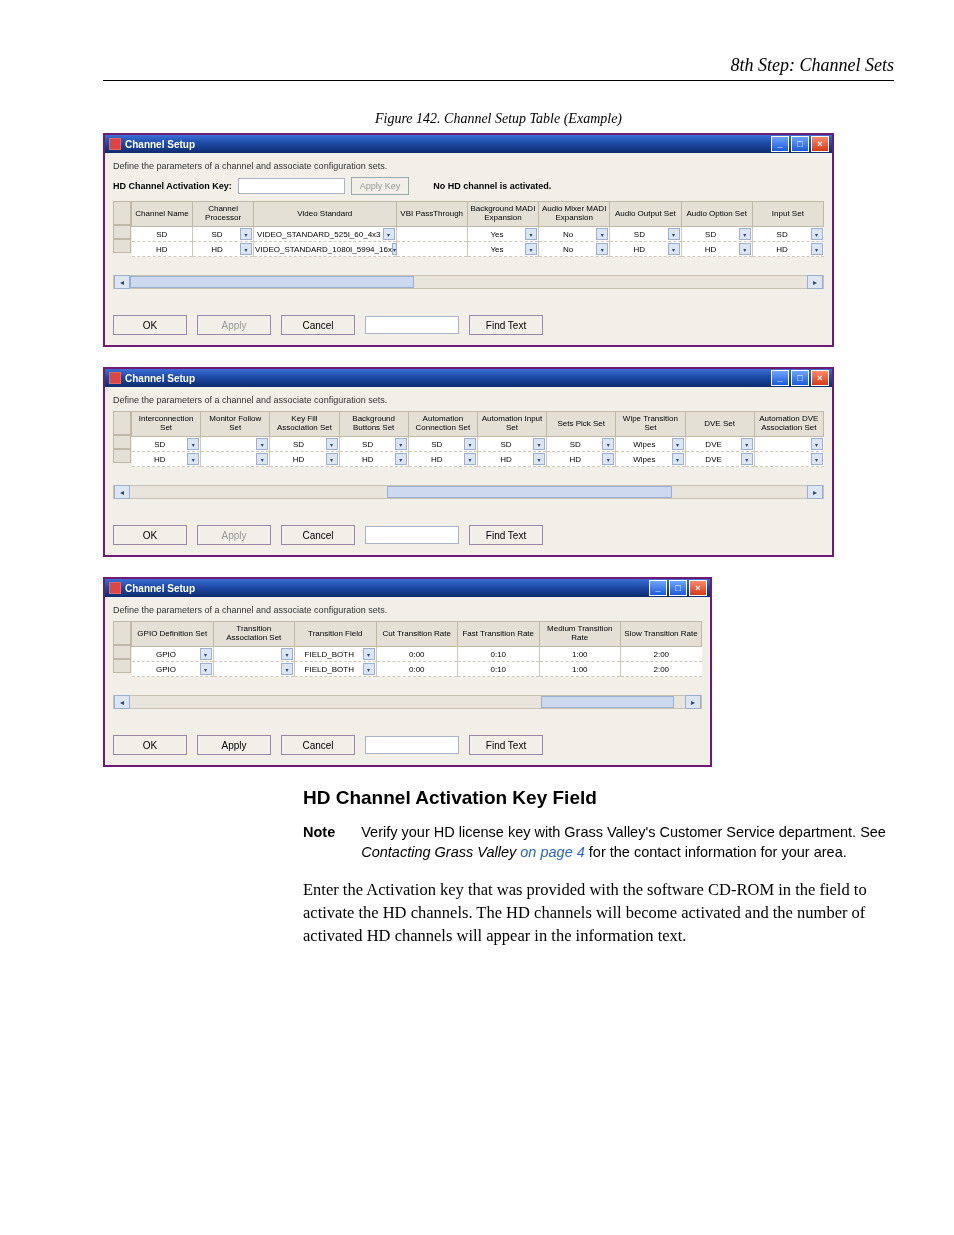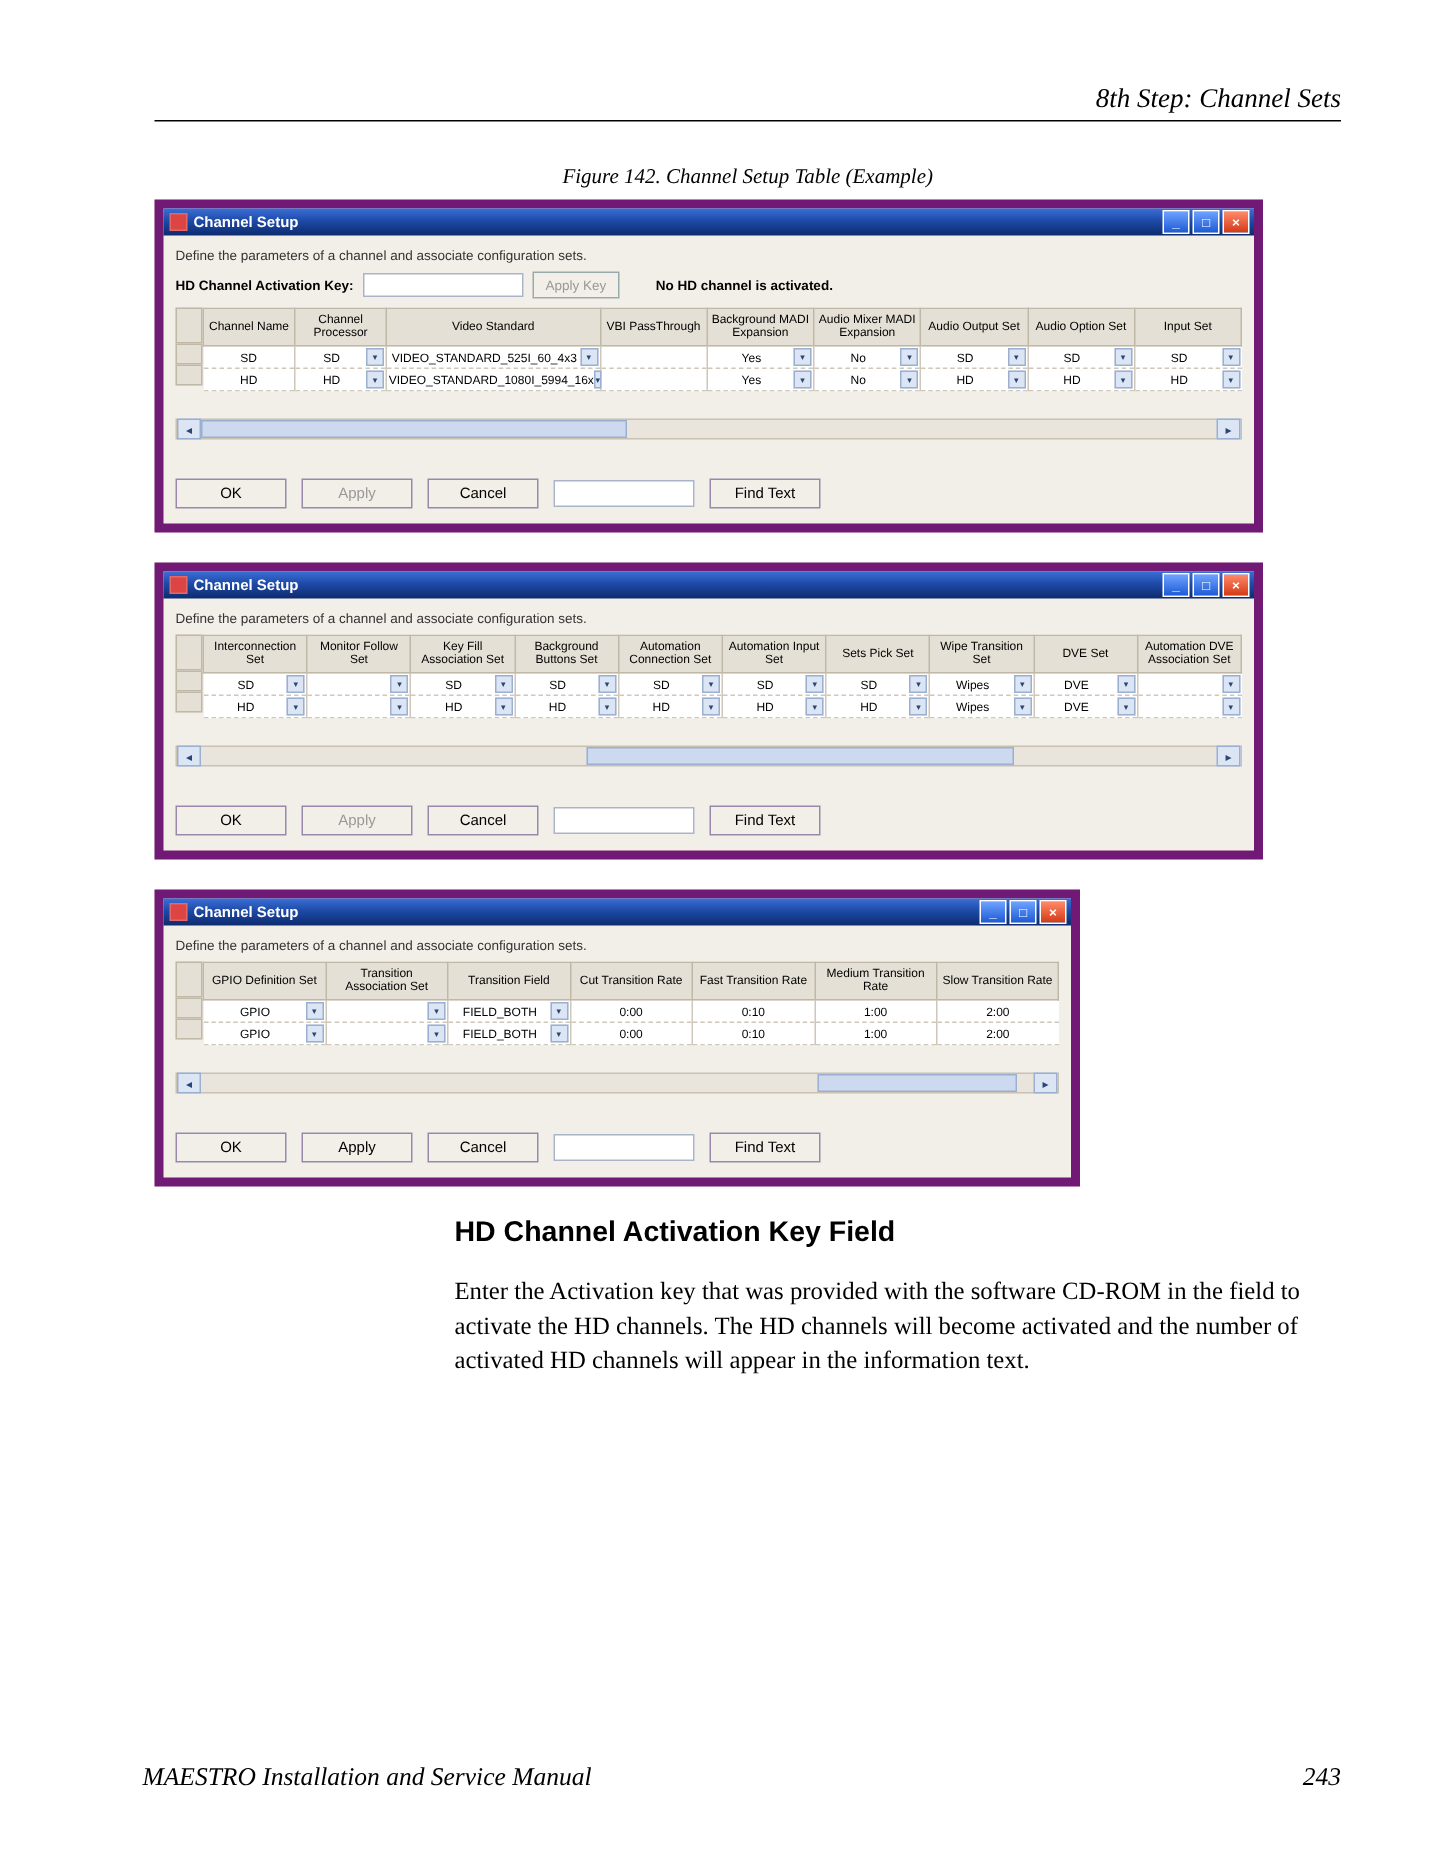--- a/index.html
+++ b/index.html
@@ -30,21 +30,21 @@
   }
   .figure-caption {
     text-align: center;
     font-size: 14px;
     font-style: italic;
     margin-bottom: 6px;
   }
 
   
   .win {
-    border: 6px solid #701a75;
+    border: 2px solid #701a75;
     background: #f2efe8;
     margin-bottom: 20px;
     font-family: Tahoma, Arial, sans-serif;
     font-size: 8px;
     position: relative;
   }
   .win-title {
     background: linear-gradient(to bottom, #3a6fd6, #1e4aa8 45%, #0d2b6e);
     color: #fff;
     height: 18px;
@@ -671,21 +671,23 @@
       <div class="btn">Apply</div>
       <div class="btn">Cancel</div>
       <div class="find-input"></div>
       <div class="btn">Find Text</div>
     </div>
   </div>
 </div>
 
 <div class="section-heading">HD Channel Activation Key Field</div>
 
+<div class="note-row">
+  <div class="note-label">Note</div>
+  <div class="note-body">
+    <span>Verify your HD license key with Grass Valley's Customer Service department. See </span><span class="ital">Contacting Grass Valley</span><span class="link"> on page 4</span><span> for the contact information for your area.</span>
+  </div>
+</div>
 
 <div class="body-para">Enter the Activation key that was provided with the software CD-ROM in the field to activate the HD channels. The HD channels will become activated and the number of activated HD channels will appear in the information text.</div>
 
-<div class="footer">
-  <span>MAESTRO Installation and Service Manual</span>
-  <span>243</span>
+
 </div>
 
-</div>
-
 </body></html>

